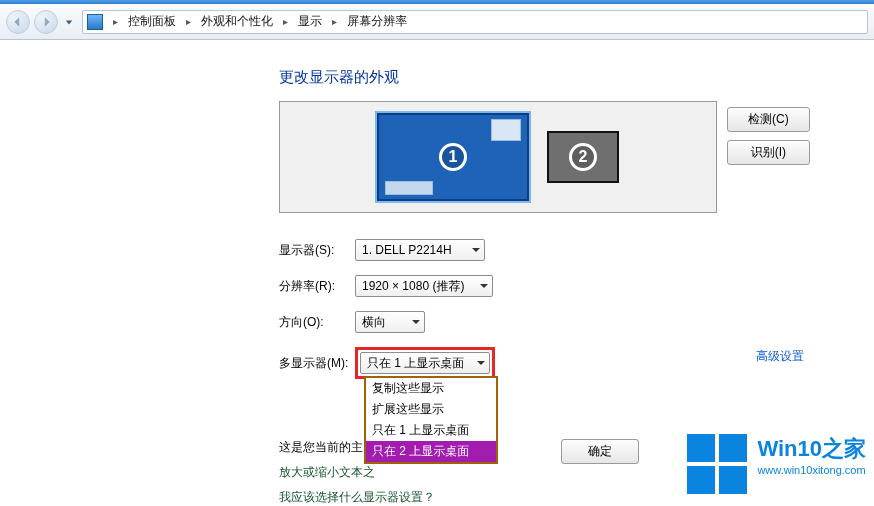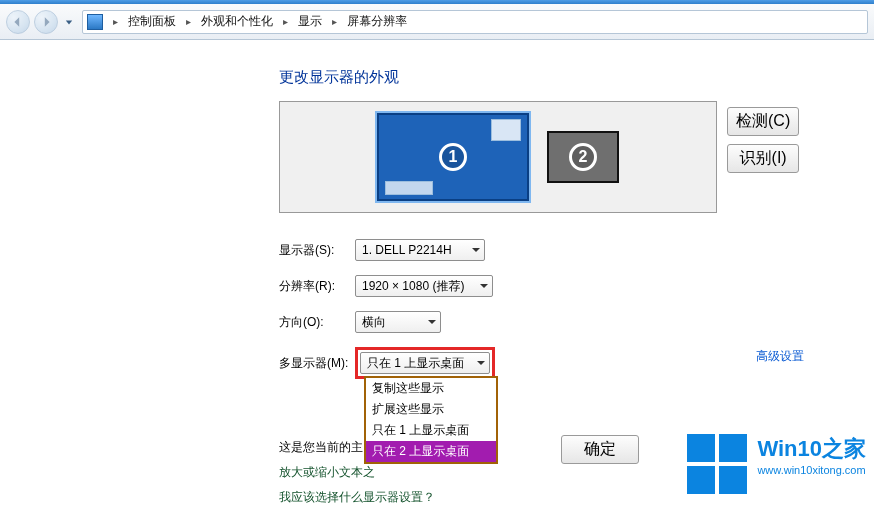--- a/index.html
+++ b/index.html
@@ -115,45 +115,45 @@
   .mini-win {
     position:absolute;top:4px;right:6px;
     width:30px;height:22px;background:#d9e6f5;border:1px solid #9cbede;
   }
   .mini-tb {
     position:absolute;bottom:4px;left:6px;
     width:48px;height:14px;background:#c3d7ee;border:1px solid #9cbede;
   }
   .side-btns { display:flex;flex-direction:column;gap:8px;margin-top:6px }
   .win-btn {
-    min-width:70px;padding:3px 8px;
+    min-width:70px;padding:3px 20px;
     background:linear-gradient(#fdfdfd,#e6e6e6);
     border:1px solid #9a9a9a;border-radius:3px;
     text-align:center;
-    font-size:16px;
+    font-size:12px;
   }
   
   .form { margin-top:26px }
   .row { display:flex;align-items:center;margin-bottom:14px }
   .row .lab { width:76px;color:#000 }
   .combo {
     height:22px;border:1px solid #8e8e8e;border-radius:2px;
     background:linear-gradient(#fff,#efefef);
     display:flex;align-items:center;
     padding:0 18px 0 6px;
     position:relative;
     font-size:12px;
   }
   .combo::after {
     content:"";position:absolute;right:4px;top:50%;margin-top:-2px;
     border:4px solid transparent;border-top-color:#333;
   }
   .combo.w1{width:130px}
   .combo.w2{width:138px}
-  .combo.w3{width:86px}
+  .combo.w3{width:70px}
   .combo.w4{width:130px}
   
   .dd-wrap {
     position:relative;
     border:3px solid #e42828;
     padding:2px;
     display:inline-block;
   }
   .dd-list {
     position:absolute;left:6px;top:26px;

